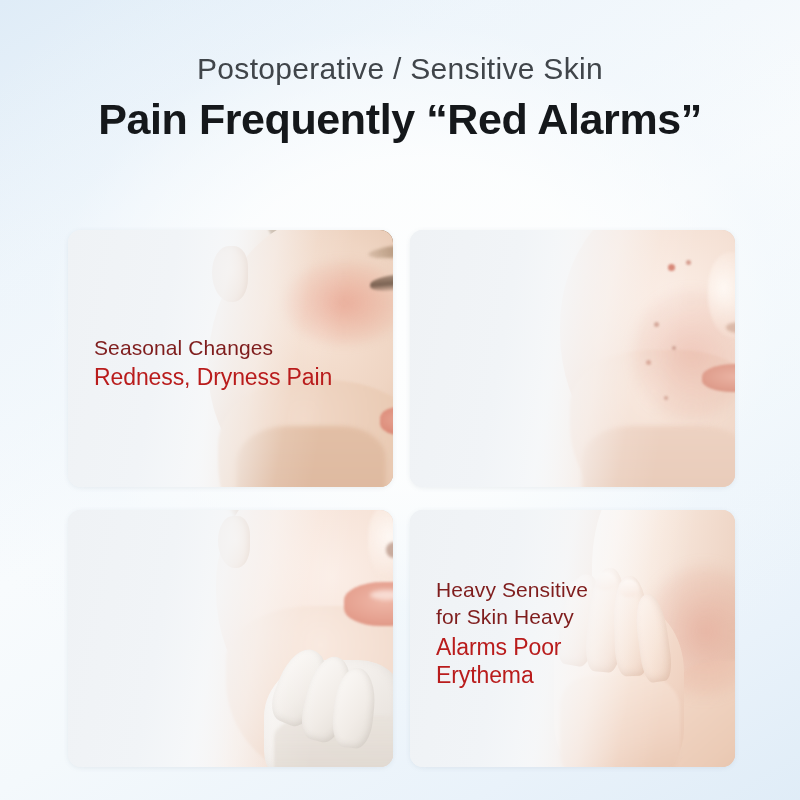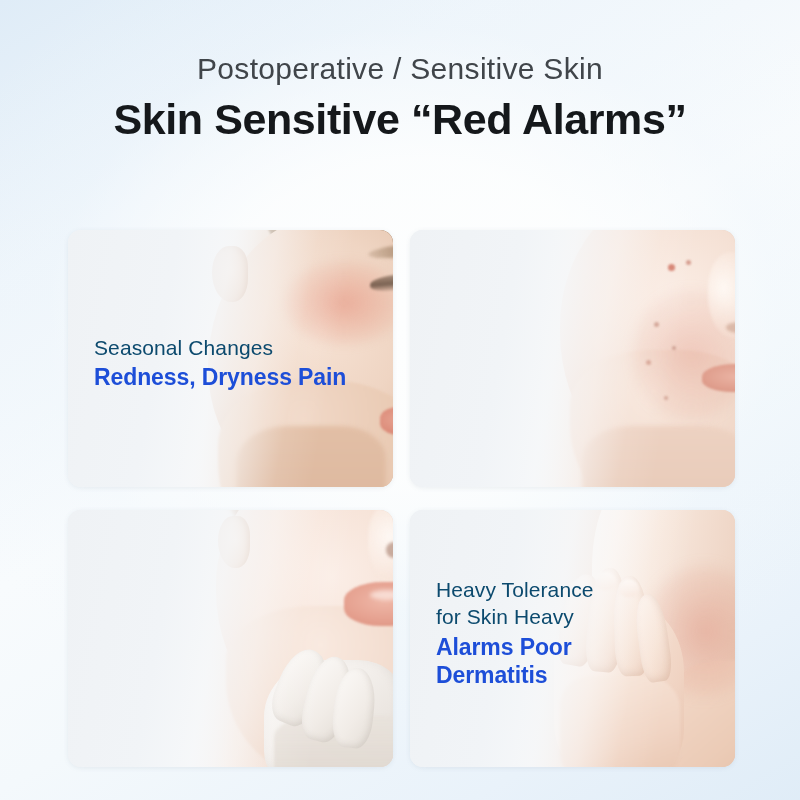--- a/index.html
+++ b/index.html
@@ -96,30 +96,30 @@
     left: 26px;
     z-index: 5;
   }
   .card-1 .card-text, .card-2 .card-text { top: 104px; }
   .card-3 .card-text { top: 78px; }
   .card-4 .card-text { top: 66px; }
 
   .kicker {
     font-size: 21px;
     font-weight: 300;
-    color: #0c4a6e;
+    color: #7f1d1d;
     line-height: 1.30;
     letter-spacing: 0.1px;
     white-space: nowrap;
   }
   .headline {
     margin-top: 2px;
     font-size: 23px;
-    font-weight: 700;
-    color: #1d4ed8;
+    font-weight: 400;
+    color: #b91c1c;
     line-height: 1.25;
     letter-spacing: -0.1px;
     white-space: nowrap;
   }
 
   
 
   
   .p1-bg {
     position: absolute;
@@ -447,21 +447,21 @@
     filter: blur(1.6px);
   }
 </style>
 </head>
 <body>
 
 <div class="poster">
 
   <div class="header">
     <div class="subtitle">Postoperative / Sensitive Skin</div>
-    <div class="title">Skin Sensitive “Red Alarms”</div>
+    <div class="title">Pain Frequently “Red Alarms”</div>
   </div>
 
   <div class="grid">
 
     <div class="card card-1">
       <div class="photo">
         <div class="p1-bg"></div>
         <div class="p1-hair"></div>
         <div class="p1-face"></div>
         <div class="p1-jaw"></div>
@@ -532,21 +532,21 @@
         <div class="p4-fing g1"></div>
         <div class="p4-fing g2"></div>
         <div class="p4-fing g3"></div>
         <div class="p4-fing g4"></div>
         <div class="p4-nail n1"></div>
         <div class="p4-nail n2"></div>
         <div class="p4-nail n3"></div>
       </div>
       <div class="veil"></div>
       <div class="card-text">
-        <div class="kicker">Heavy Tolerance</div>
+        <div class="kicker">Heavy Sensitive</div>
         <div class="kicker">for Skin Heavy</div>
         <div class="headline">Alarms Poor</div>
-        <div class="headline" style="margin-top:0;">Dermatitis</div>
+        <div class="headline" style="margin-top:0;">Erythema</div>
       </div>
     </div>
 
   </div>
 </div>
 
 </body></html>

